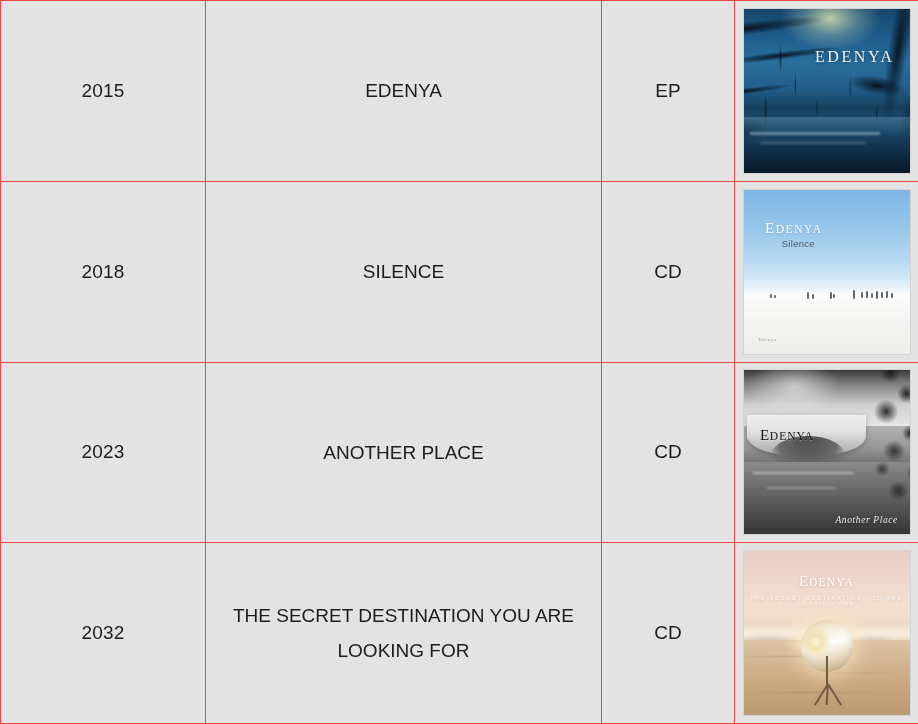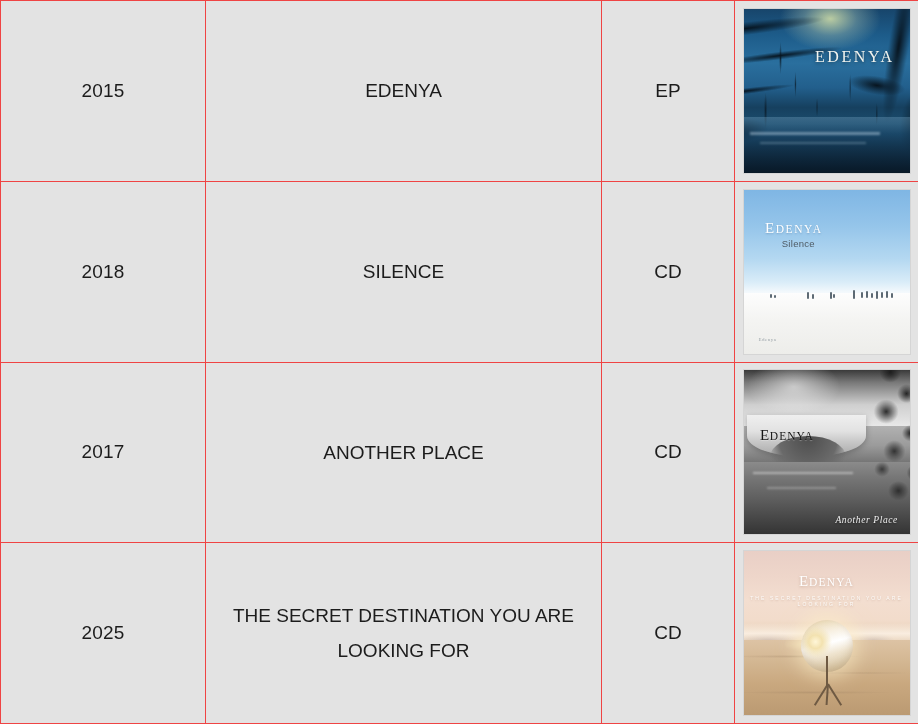--- a/index.html
+++ b/index.html
@@ -453,42 +453,42 @@
               E<span class="small">DENYA</span>
             </div>
             <div class="c2-sub">Silence</div>
             <div class="c2-mark">Edenya</div>
           </div>
         </div>
       </td>
     </tr>
 
     <tr>
-      <td class="cell-year">2017</td>
+      <td class="cell-year">2023</td>
       <td class="cell-title">ANOTHER PLACE</td>
       <td class="cell-format">CD</td>
       <td class="cell-art">
         <div class="art-wrap">
           <div class="cover cover-another">
             <div class="c3-sky"></div>
             <div class="c3-bridge"></div>
             <div class="c3-arch"></div>
             <div class="c3-water"></div>
             <div class="c3-foliage"></div>
             <div class="c3-title">
               E<span class="small">DENYA</span>
             </div>
             <div class="c3-sub">Another Place</div>
           </div>
         </div>
       </td>
     </tr>
 
     <tr>
-      <td class="cell-year">2025</td>
+      <td class="cell-year">2032</td>
       <td class="cell-title">THE SECRET DESTINATION YOU ARE LOOKING FOR</td>
       <td class="cell-format">CD</td>
       <td class="cell-art">
         <div class="art-wrap">
           <div class="cover cover-secret">
             <div class="c4-hills"></div>
             <div class="c4-haze"></div>
             <div class="c4-ground"></div>
             <div class="c4-glow"></div>
             <div class="c4-sphere"></div>

